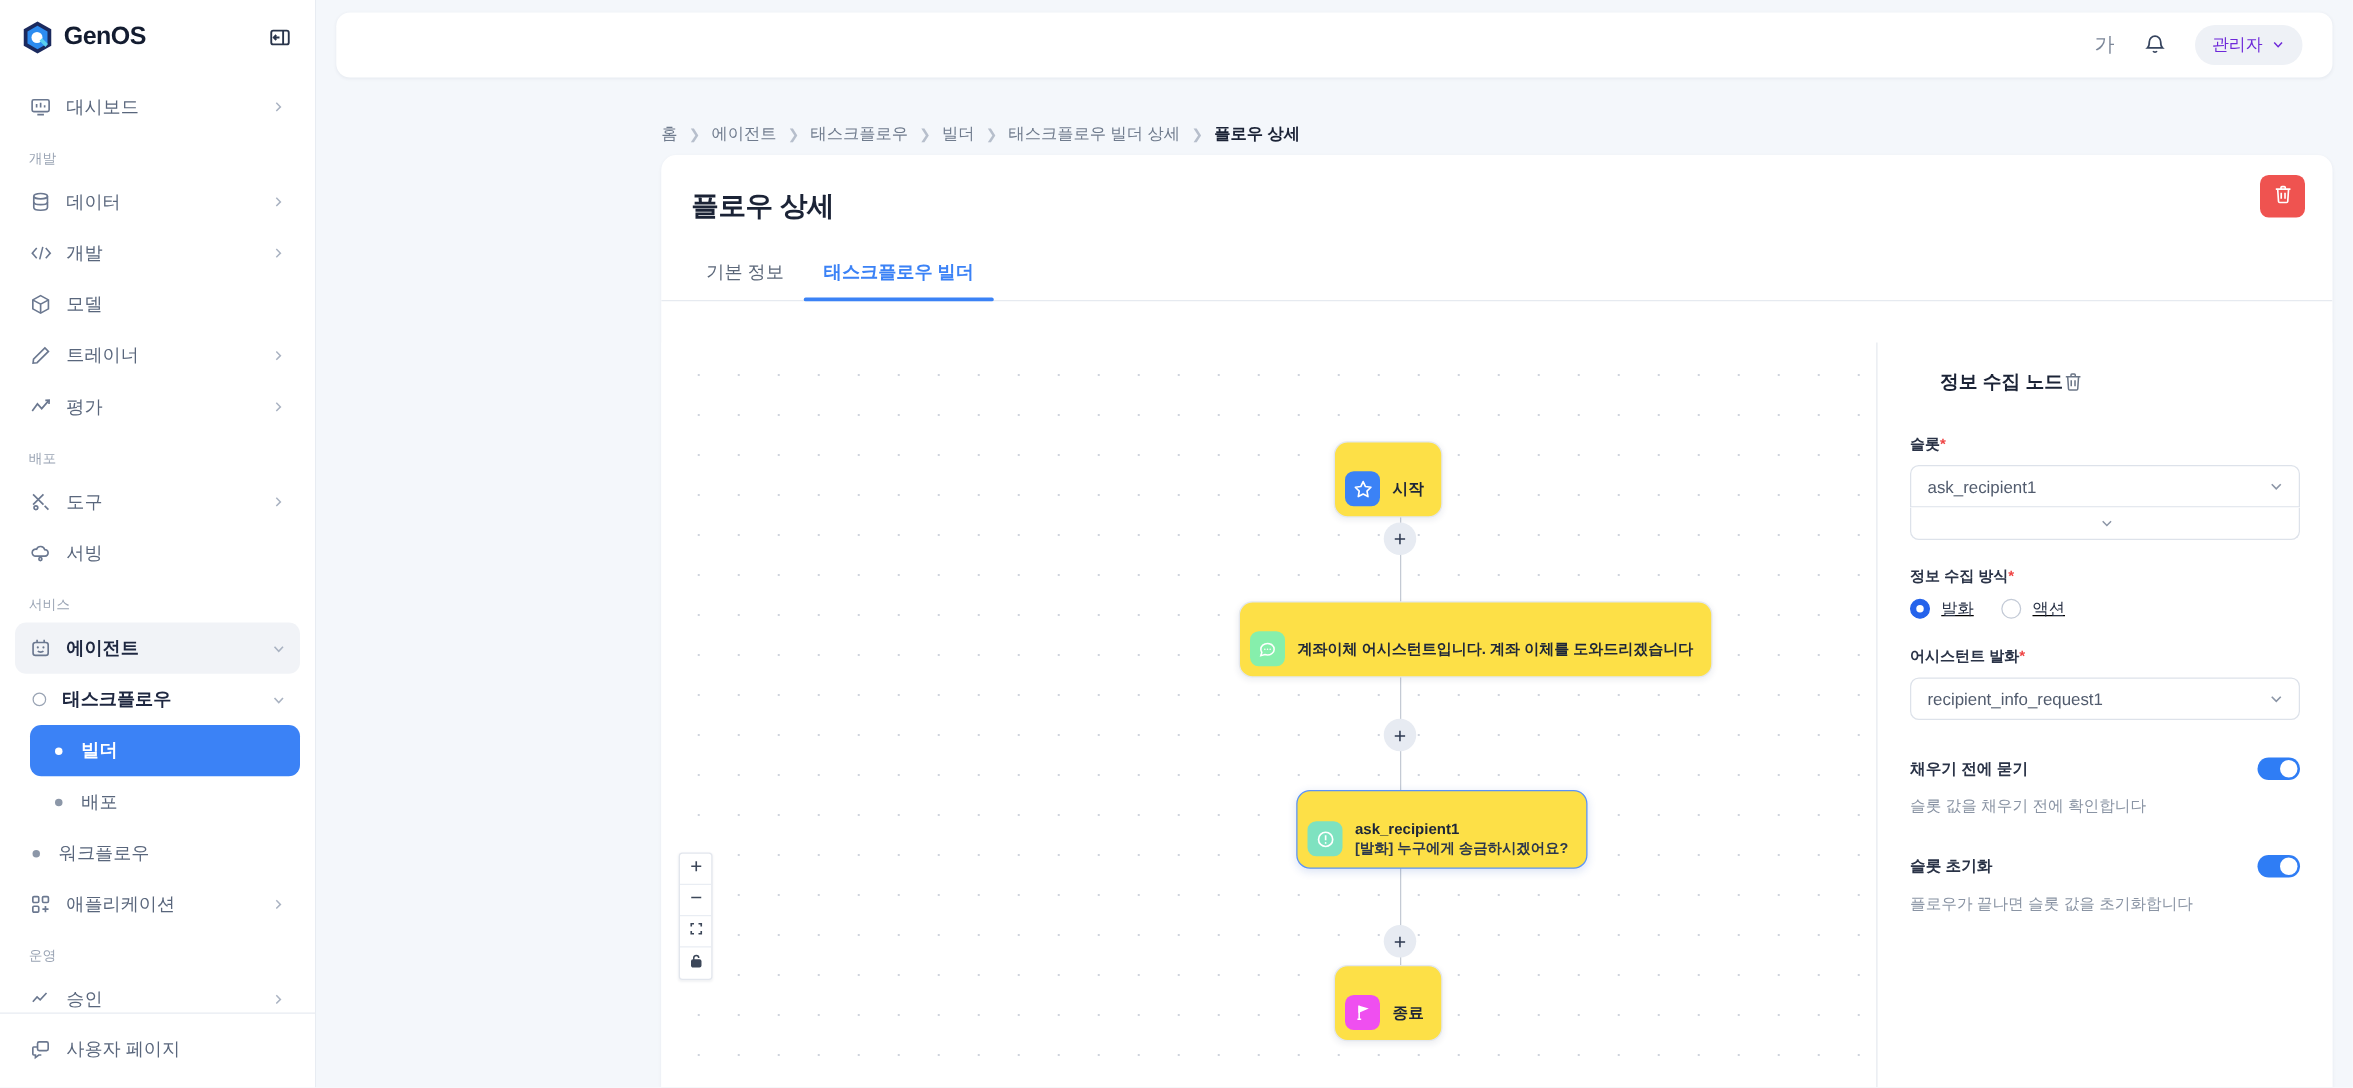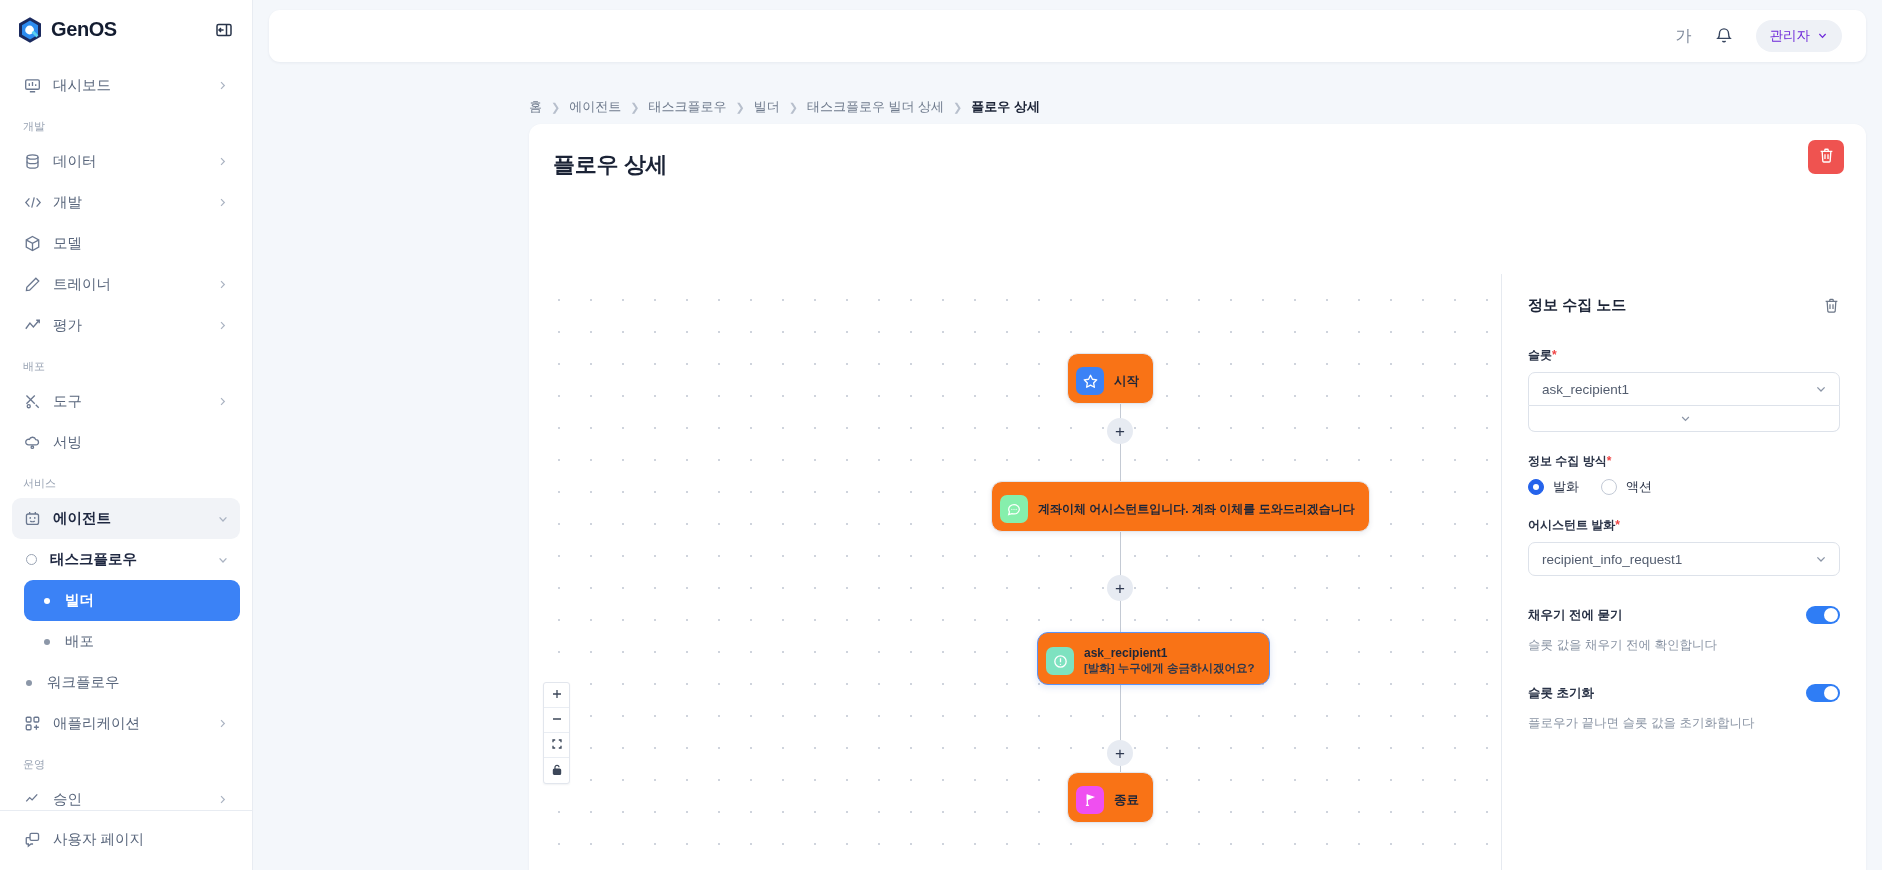--- a/index.html
+++ b/index.html
@@ -87,23 +87,23 @@
 
   
   .canvas-wrap { position: absolute; left: 0; right: 365px; top: 150px; bottom: 0; background: #fff; overflow: hidden; }
   .dots {
     position: absolute; inset: 0;
     background-image: radial-gradient(#cfd4dd 1.1px, transparent 1.2px);
     background-size: 32px 32px; background-position: 14px 10px;
   }
   .flow { position: absolute; inset: 0; }
   .node {
-    position: absolute; background: #f97316; border: 1px solid #e3e7ee; border-radius: 11px;
+    position: absolute; background: #fde047; border: 1px solid #e3e7ee; border-radius: 11px;
     box-shadow: 0 2px 5px rgba(25,40,75,.08); display: flex; align-items: center; gap: 10px;
-    padding: 13px 14px 8px 8px; cursor: pointer;
+    padding: 23px 14px 8px 8px; cursor: pointer;
   }
   .node.sel { border: 1.6px solid #5b93f7; box-shadow: 0 2px 7px rgba(40,90,190,.16); }
   .n-ico { width: 28px; height: 28px; border-radius: 7px; display: flex; align-items: center; justify-content: center; flex: 0 0 28px; }
   .n-ico.blue { background: #3b82f6; }
   .n-ico.green { background: #86efac; }
   .n-ico.mint { background: #7ee2c0; }
   .n-ico.pink { background: #ef4ff0; }
   .n-label { font-size: 12.5px; font-weight: 700; color: #1d2639; white-space: nowrap; }
   .n-two { display: flex; flex-direction: column; gap: 1px; }
   .n-title { font-size: 12px; font-weight: 700; color: #1d2639; }
@@ -121,36 +121,36 @@
     box-shadow: 0 1px 2px rgba(20,35,70,.06);
   }
   .zc { height: 25px; display: flex; align-items: center; justify-content: center; cursor: pointer; color: #3c4759; border-bottom: 1px solid #e9edf3; }
   .zc:last-child { border-bottom: none; }
 
   
   .inspector {
     position: absolute; right: 0; top: 150px; bottom: 0; width: 365px;
     background: #fff; border-left: 1px solid #e6eaf0; padding: 22px 26px 0 26px; overflow: hidden;
   }
-  .insp-head { display: flex; align-items: center; justify-content: space-between; margin-bottom: 32px; }
+  .insp-head { display: flex; align-items: center; margin-bottom: 32px; margin-left: 24px; }
   .insp-title { font-size: 15px; font-weight: 700; color: #1b2336; }
   .insp-del { cursor: pointer; color: #6b7687; display: flex; }
   .fld { margin-bottom: 21px; }
   .fld-lbl { font-size: 12px; font-weight: 700; color: #2a3347; margin-bottom: 8px; }
   .req { color: #ef4444; }
   .select {
     height: 34px; border: 1px solid #dde2ea; border-radius: 7px; background: #fff;
     display: flex; align-items: center; justify-content: space-between;
     padding: 0 11px 0 13px; font-size: 13.5px; color: #525c6e; cursor: pointer;
   }
   .select.joined-top { border-radius: 7px 7px 0 0; }
   .select.joined-bot { border-radius: 0 0 7px 7px; border-top: none; height: 26px; justify-content: center; }
   .chev-s { color: #8b95a6; display: flex; }
   .radios { display: flex; align-items: center; gap: 10px; margin-top: 4px; }
-  .radio { display: flex; align-items: center; gap: 9px; cursor: pointer; margin-right: 12px; }
+  .radio { display: flex; align-items: center; gap: 9px; cursor: pointer; margin-right: 12px; text-decoration: underline; }
   .rdot { width: 16px; height: 16px; border-radius: 50%; border: 1.6px solid #c3cad6; background: #fff; display: flex; align-items: center; justify-content: center; }
   .rdot.on { border: 1.6px solid #2563eb; background: #2563eb; }
   .rdot.on::after { content: ""; width: 6px; height: 6px; border-radius: 50%; background: #fff; }
   .rtxt { font-size: 13px; color: #2a3347; }
   .toggle-row { display: flex; align-items: center; justify-content: space-between; margin-top: 30px; }
   .toggle-lbl { font-size: 12.5px; font-weight: 700; color: #2a3347; }
   .switch { width: 34px; height: 18px; border-radius: 10px; background: #2f7df5; position: relative; cursor: pointer; flex: 0 0 34px; }
   .switch::after { content: ""; position: absolute; top: 2px; right: 2px; width: 14px; height: 14px; border-radius: 50%; background: #fff; }
   .toggle-desc { font-size: 12.5px; color: #8a94a4; margin-top: 13px; }
 </style>
@@ -421,20 +421,24 @@
       <span class="crumb">빌더</span>
       <span class="crumb-sep">❯</span>
       <span class="crumb">태스크플로우 빌더 상세</span>
       <span class="crumb-sep">❯</span>
       <span class="crumb cur">플로우 상세</span>
     </nav>
 
     <div class="panel">
       <h1 class="page-title">플로우 상세</h1>
 
+      <div class="tabs">
+        <div class="tab">기본 정보</div>
+        <div class="tab on">태스크플로우 빌더</div>
+      </div>
 
       <button class="trash-btn">
         <span>
           <svg width="17" height="17" viewBox="0 0 18 18" fill="none" stroke="#fff" stroke-width="1.4">
               <path d="M2.8 4.6 H15.2"></path>
               <path d="M7.2 4.4 V3.2 a.8 .8 0 0 1 .8-.8 h2 a.8 .8 0 0 1 .8 .8 V4.4"></path>
               <path d="M4.4 4.6 L5.1 15 a1 1 0 0 0 1 .9 h5.8 a1 1 0 0 0 1-.9 L13.6 4.6"></path>
               <path d="M7.4 7.6 v5 M10.6 7.6 v5"></path>
             </svg>
         </span>

